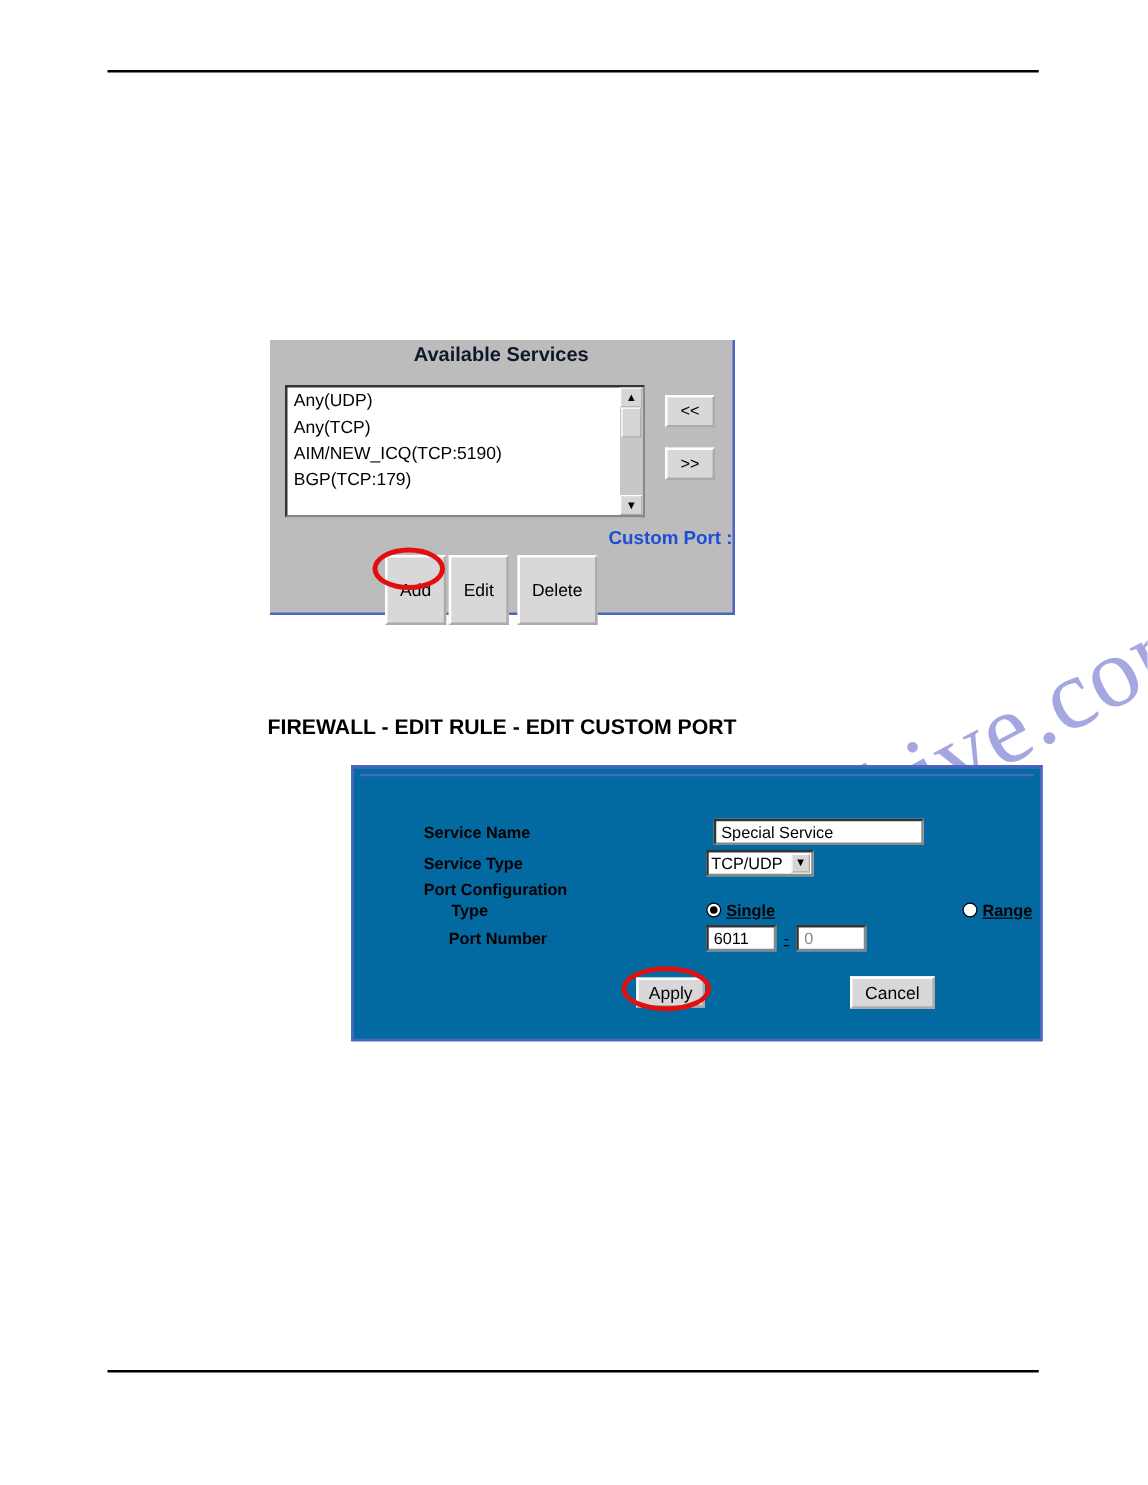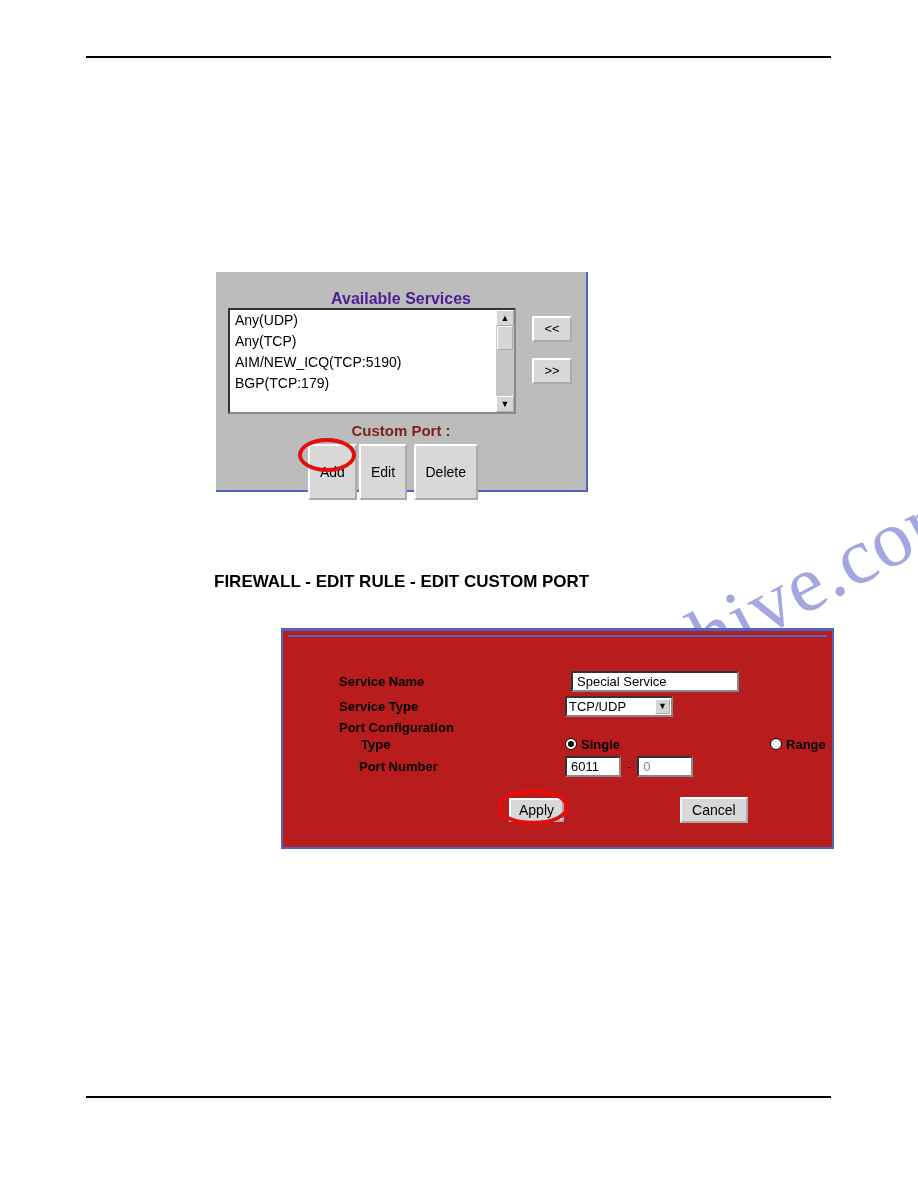--- a/index.html
+++ b/index.html
@@ -35,23 +35,23 @@
   
   .panel1 {
     position: absolute;
     left: 216px; top: 272px;
     width: 372px; height: 220px;
     background: #bcbcbc;
     border-right: 2px solid #4a66c2;
     border-bottom: 2px solid #4a66c2;
   }
   .panel1-title {
-    position: absolute; top: 18px; left: 0; width: 100%;
+    position: absolute; top: 4px; left: 0; width: 100%;
     text-align: center; font-weight: bold; font-size: 16px;
-    color: #4c1d95;
+    color: #0f172a;
   }
   .services-list {
     position: absolute; left: 12px; top: 36px;
     width: 288px; height: 106px;
     background: #fff; border: 2px inset #888;
     font-size: 14px; color: #000;
     overflow: hidden;
   }
   .services-list .item { padding: 1px 5px; line-height: 19px; white-space: nowrap; }
   .scrollbar {
@@ -72,21 +72,21 @@
   }
   .move-left, .move-right {
     position: absolute; left: 316px; width: 40px; height: 26px;
     background: #d8d8d8; border: 2px outset #fff;
     font-size: 13px; text-align: center; line-height: 22px; color: #000;
   }
   .move-left { top: 44px; }
   .move-right { top: 86px; }
   .custom-port-label {
     position: absolute; top: 150px; left: 0; width: 100%;
-    text-align: center; font-weight: bold; font-size: 15px; color: #7f1d1d;
+    text-align: right; font-weight: bold; font-size: 15px; color: #1d4ed8;
   }
   .btn-row1 { position: absolute; top: 172px; left: 92px; }
   .btn {
     display: inline-block; padding: 18px 10px;
     background: #d8d8d8; border: 2px outset #fff;
     font-size: 14px; color: #000; margin-right: 2px;
     position: relative;
   }
   .circle-add {
     position: absolute; top: 166px; left: 82px;
@@ -96,23 +96,23 @@
   }
 
   
   .heading {
     position: absolute; left: 214px; top: 572px;
     font-weight: bold; font-size: 17px; color: #000;
   }
 
   
   .panel2 {
-    position: absolute; left: 281px; top: 628px;
+    position: absolute; left: 281px; top: 612px;
     width: 553px; height: 221px;
-    background: #b91c1c;
+    background: #0369a1;
     border: 2px solid #4a66c2;
   }
   .panel2 .inner-top {
     position: absolute; left: 5px; top: 5px; right: 5px; height: 12px;
     border-top: 2px solid #4a66c2;
   }
   .row { position: absolute; height: 22px; display: flex; align-items: center; font-size: 13px; }
   .lbl { font-weight: bold; color: #000; }
   .row1 { top: 40px; left: 56px; width: 470px; }
   .row2 { top: 65px; left: 56px; width: 470px; }
@@ -121,21 +121,21 @@
   .row5 { top: 125px; left: 56px; width: 470px; }
   .row6 { top: 156px; left: 0; width: 100%; border-top: 1px solid #4a66c2; }
   .inp-text {
     background: #fff; border: 2px inset #888; height: 21px;
     font-size: 13px; padding: 1px 4px; color: #000;
   }
   .inp-name { width: 168px; margin-left: 6px; }
   .sel {
     background: #fff; border: 2px inset #888; height: 21px;
     font-size: 13px; padding: 0 2px; display: inline-flex; align-items: center;
-    width: 108px; position: relative;
+    width: 86px; position: relative;
   }
   .sel .sel-arrow {
     position: absolute; right: 1px; top: 1px; width: 15px; height: 15px;
     background: #d6d6d6; border: 1px outset #fff;
     font-size: 9px; text-align: center; line-height: 13px;
   }
   .radio { display: inline-flex; align-items: center; gap: 4px; margin-right: 40px; font-size: 13px; }
   .radio .dot {
     width: 12px; height: 12px; border-radius: 50%;
     border: 1px solid #000; background: #fff; position: relative;
@@ -152,21 +152,21 @@
     display: flex; align-items: center;
   }
   .btn-apply { margin-left: 226px; padding: 2px 8px; }
   .btn-cancel { margin-left: 114px; padding: 3px 10px; }
   .circle-apply {
     position: absolute; top: 159px; left: 214px;
     width: 72px; height: 36px;
     border: 4px solid #e30e0e; border-radius: 50%/50%;
     pointer-events: none;
   }
-  .col2 { position: absolute; left: 226px; }
+  .col2 { position: absolute; left: 226px; text-decoration: underline; }
 </style>
 </head>
 <body>
 
 <div class="hr-top"></div>
 <div class="hr-bot"></div>
 
 <div class="watermark">manualshive.com</div>
 
 <div class="panel1">

